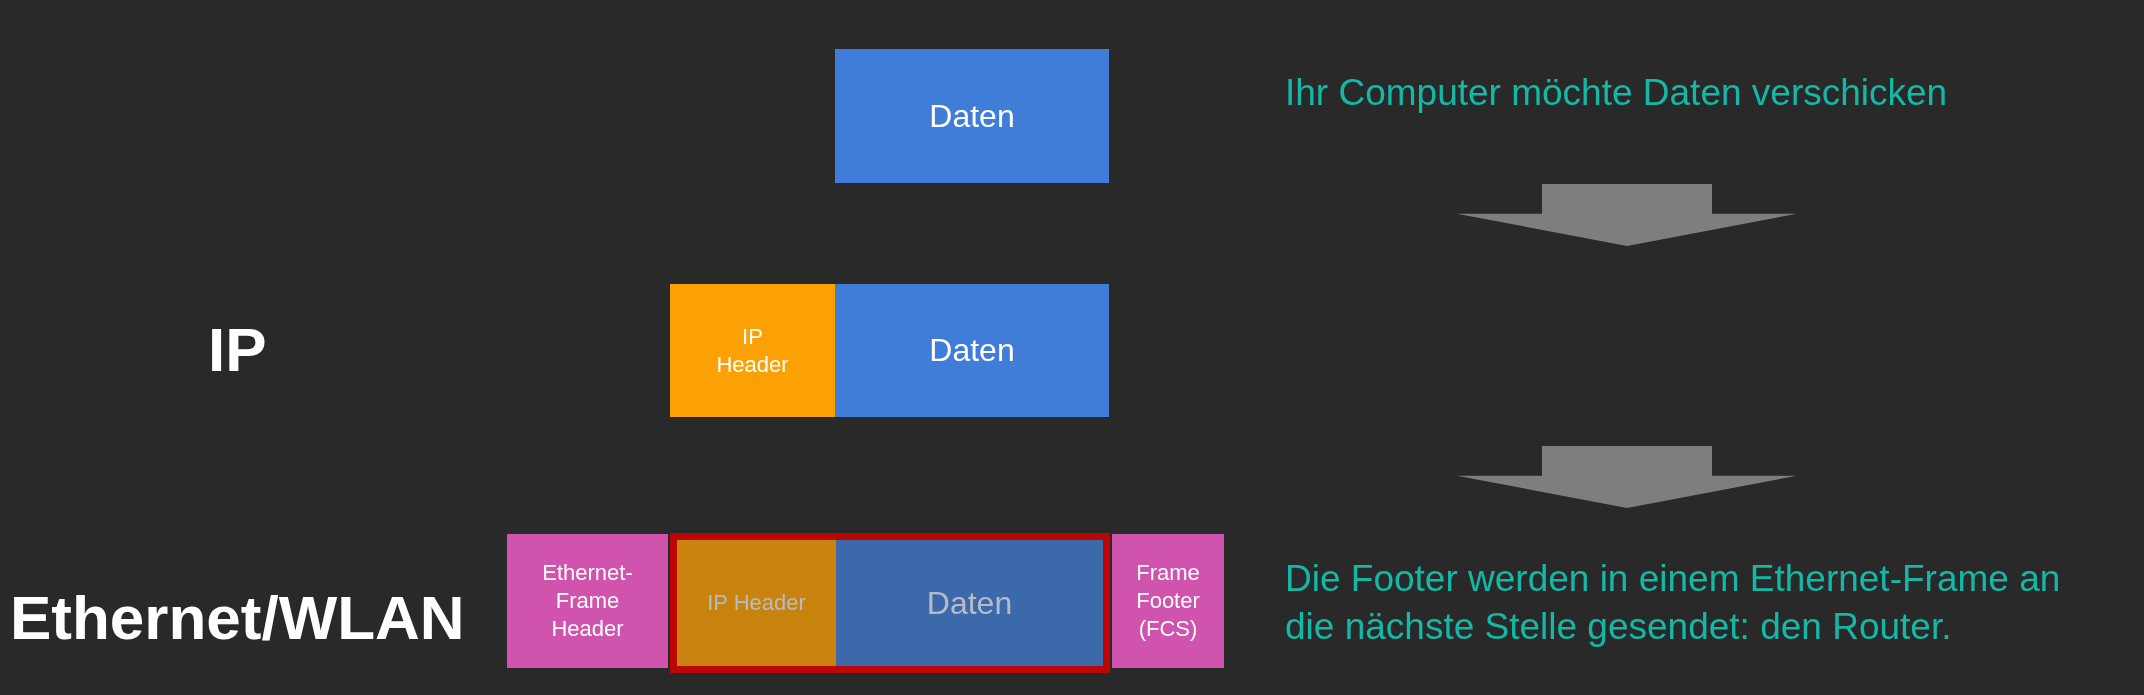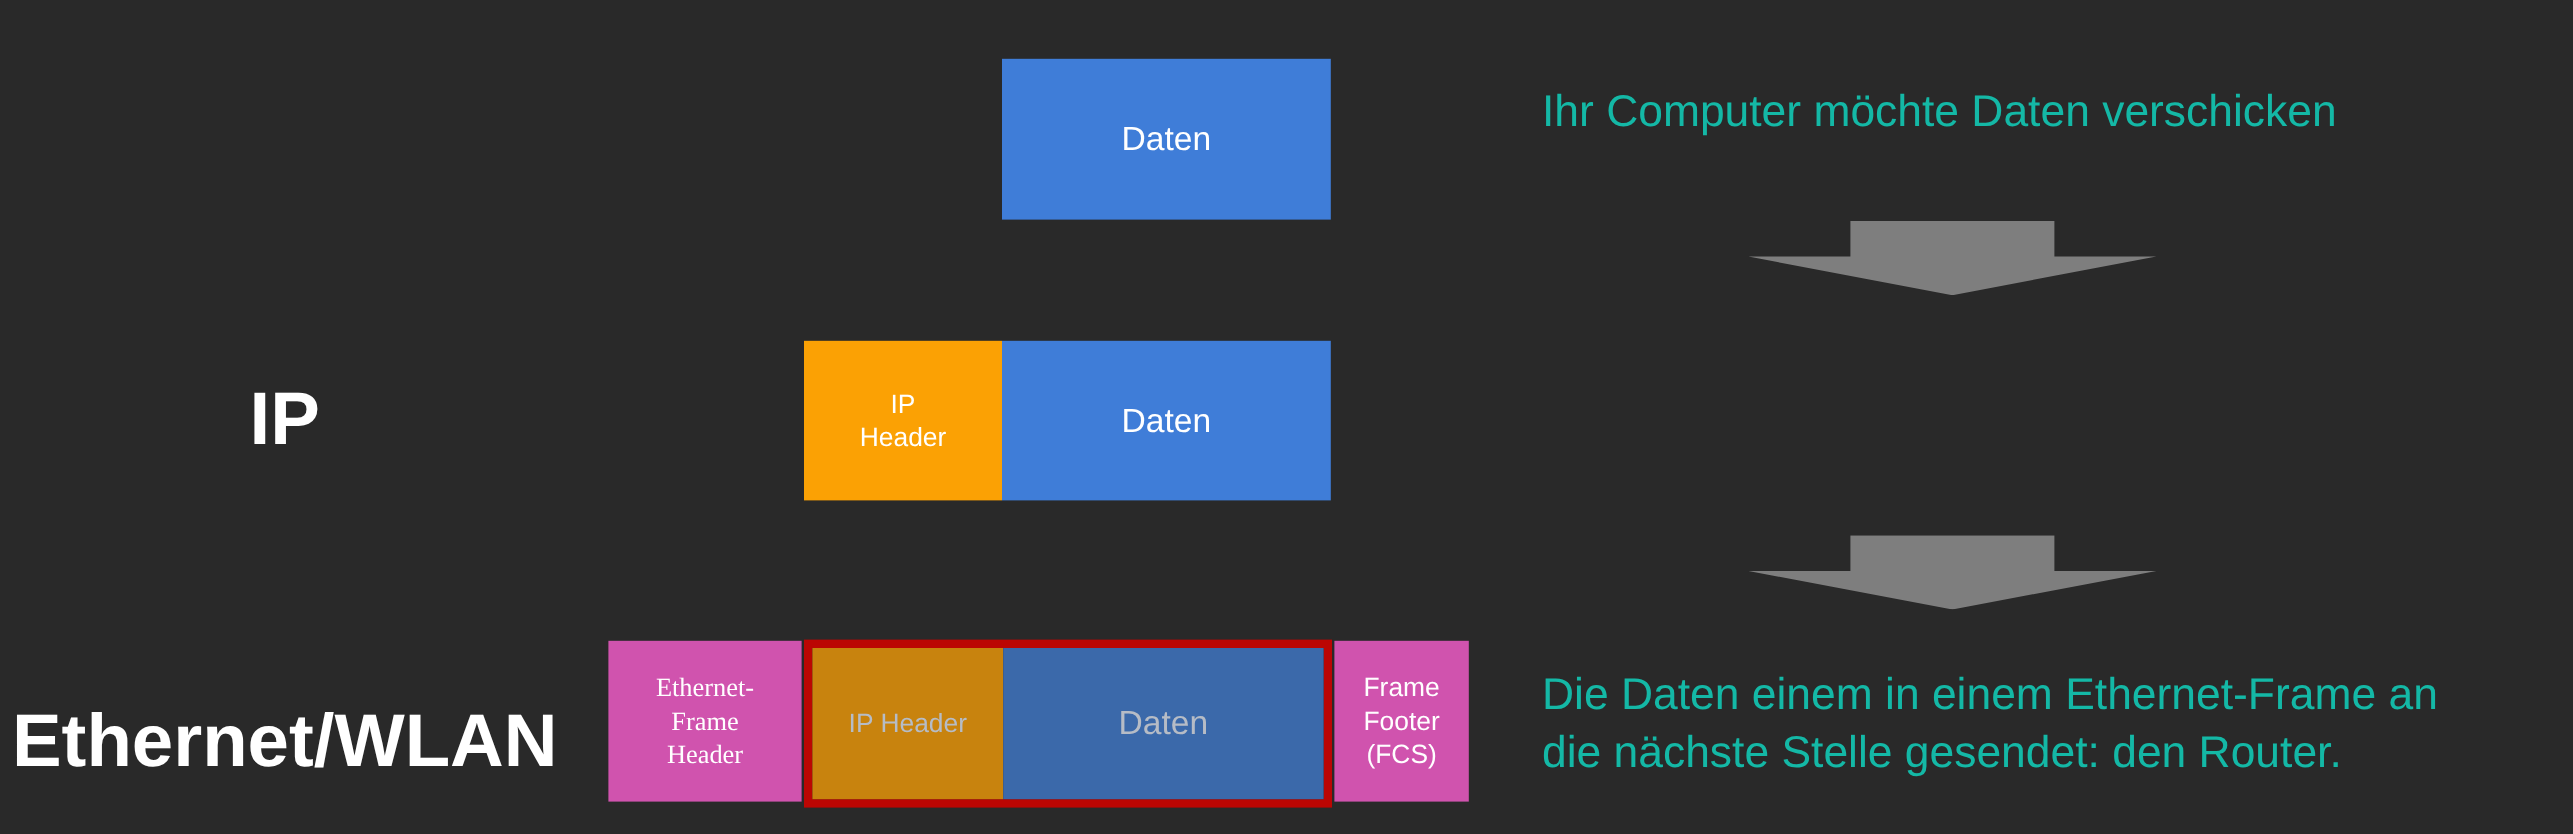--- a/index.html
+++ b/index.html
@@ -22,21 +22,21 @@
     display: flex;
     align-items: center;
     justify-content: center;
     text-align: center;
     box-sizing: border-box;
   }
   .pbox .box-label {
     white-space: pre-line;
     line-height: 1.27;
   }
-  .label-big   { font-size: 28px; color: #ffffff; }
+  .label-big   { font-size: 32px; color: #ffffff; }
   .label-small { font-size: 22px; color: #ffffff; }
   .dimmed .box-label { color: #b6bcc6; }
 
   
   .red-group {
     position: absolute;
     left: 670px; top: 533px;
     width: 440px; height: 140px;
     box-sizing: border-box;
     border: 7px solid #bb0603;
@@ -103,21 +103,21 @@
 
   <div class="pbox" style="left: 835px; top: 284px; width: 274px; height: 133px; background: rgb(63, 125, 216);">
     <span class="box-label label-big">Daten</span>
   </div>
 
 
   <div class="flow-arrow" style="top: 446px; background: rgb(126, 126, 126);"></div>
 
   <div class="layer-label" style="left:10px; top:562px;margin-top:16px;">Ethernet/WLAN</div>
 
-  <div class="pbox" style="left: 507px; top: 534px; width: 161px; height: 134px; background: rgb(208, 83, 174); font-family: Liberation Serif, serif;">
+  <div class="pbox" style="left: 507px; top: 534px; width: 161px; height: 134px; background: rgb(208, 83, 174);">
     <span class="box-label label-small">Ethernet-
 Frame
 Header</span>
   </div>
 
   <div class="red-group" style="border-color: rgb(187, 6, 3);">
     <div class="inner-box inner-ip dimmed pbox-inner" style="background: rgb(200, 131, 14);">
       <span class="box-label label-small">IP
 Header</span>
     </div>
@@ -125,16 +125,16 @@
       <span class="box-label label-big">Daten</span>
     </div>
   </div>
 
   <div class="pbox" style="left: 1112px; top: 534px; width: 112px; height: 134px; background: rgb(208, 83, 174);">
     <span class="box-label label-small">Frame
 Footer
 (FCS)</span>
   </div>
 
-  <div class="caption" style="top:555px;">Die Daten einem in einem Ethernet-Frame an
+  <div class="caption" style="top:555px;">Die Footer werden in einem Ethernet-Frame an
 die nächste Stelle gesendet: den Router.</div>
 
 </div>
 
 </body></html>

